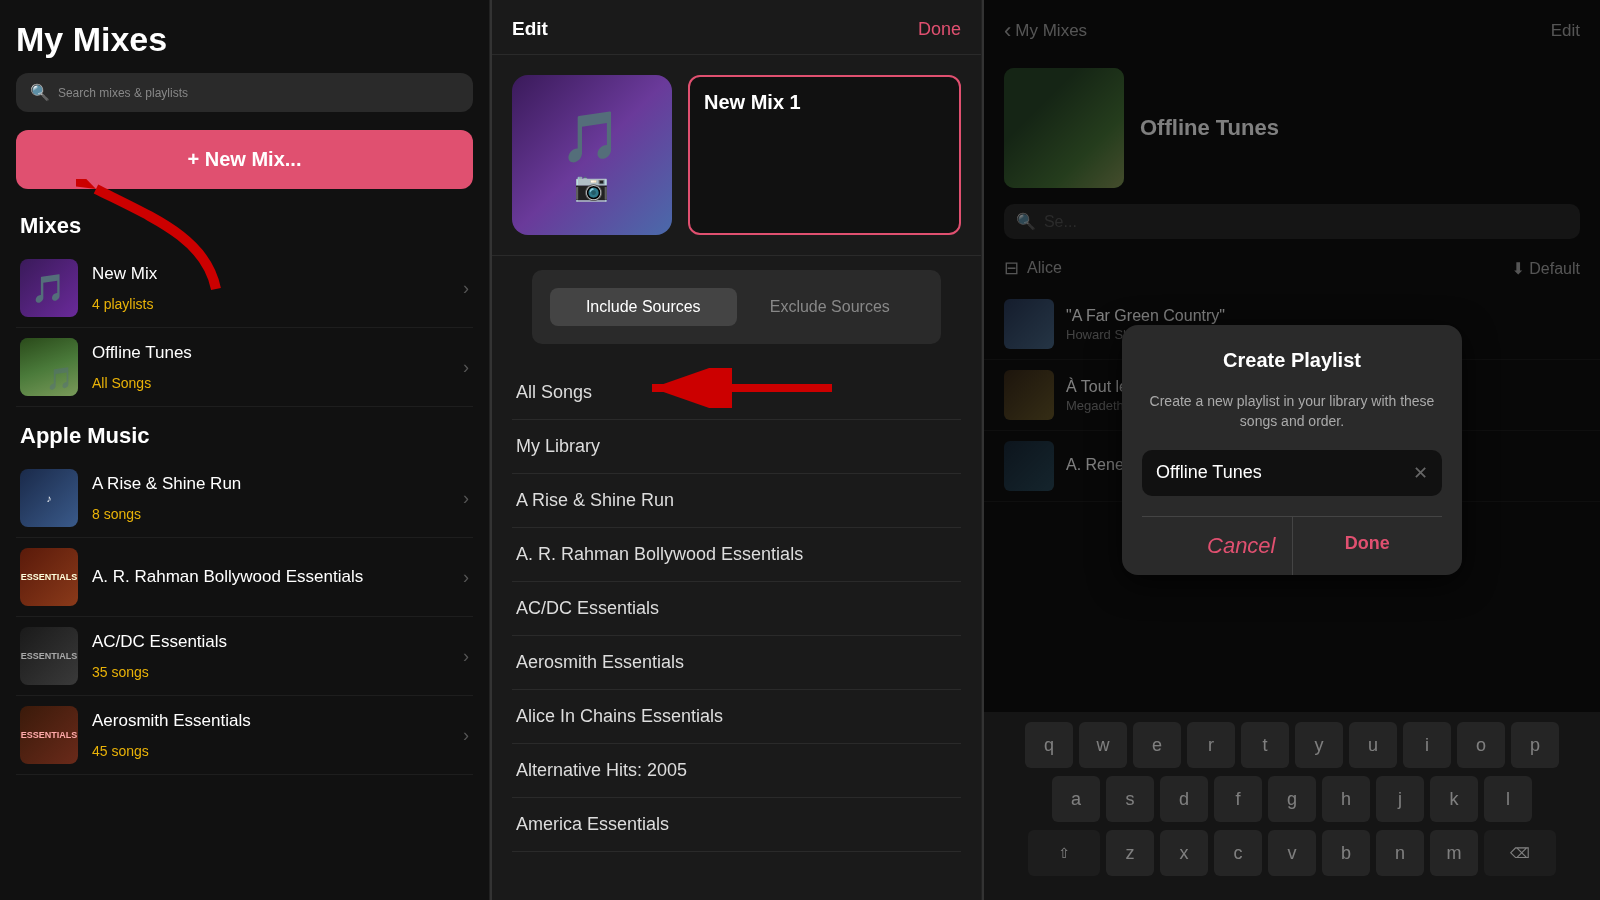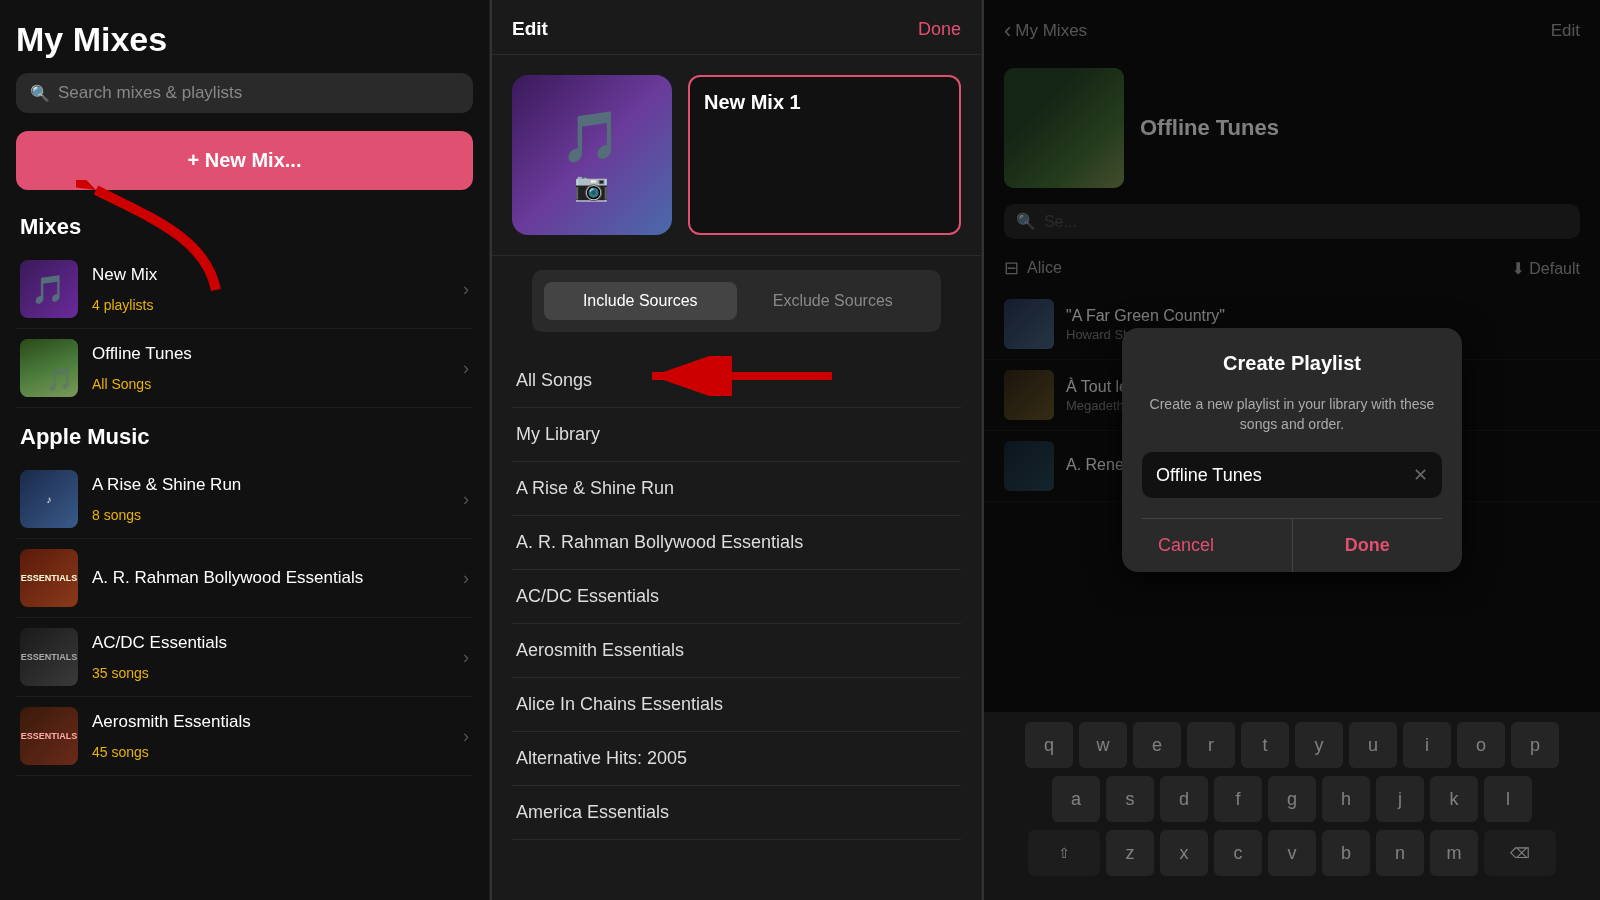--- a/index.html
+++ b/index.html
@@ -38,21 +38,21 @@
       padding: 10px 14px;
       margin-bottom: 18px;
     }
     .search-icon-wrap {
       color: #888;
       font-size: 16px;
       margin-right: 8px;
     }
     .search-placeholder {
       color: #888;
-      font-size: 17px;
+      font-size: 12px;
     }
     .new-mix-btn {
       width: 100%;
       background: #e05070;
       border: none;
       border-radius: 12px;
       padding: 18px;
       color: #fff;
       font-size: 20px;
       font-weight: 600;
@@ -172,21 +172,21 @@
     .mix-name-text {
       color: #fff;
       font-size: 20px;
       font-weight: 600;
     }
     .source-tabs {
       display: flex;
       margin: 0 20px 0 20px;
       background: #2a2a2a;
       border-radius: 10px;
-      padding: 12px;
+      padding: 18px;
       margin-bottom: 0;
     }
     .source-tab {
       flex: 1;
       padding: 10px;
       text-align: center;
       border-radius: 8px;
       font-size: 16px;
       font-weight: 500;
       cursor: pointer;
@@ -391,25 +391,26 @@
       font-size: 18px;
       cursor: pointer;
     }
     .modal-buttons {
       display: flex;
       border-top: 1px solid #444;
     }
     .modal-cancel {
       flex: 1;
       padding: 16px;
-      text-align: left;
+      text-align: right;
       color: #e05070;
-      font-size: 18px;
+      font-size: 22px;
       cursor: pointer;
       border-right: 1px solid #444;
+      font-style: italic;
     }
     .modal-done {
       flex: 1;
       padding: 16px;
       text-align: center;
       color: #e05070;
       font-size: 18px;
       font-weight: 600;
       cursor: pointer;
     }

